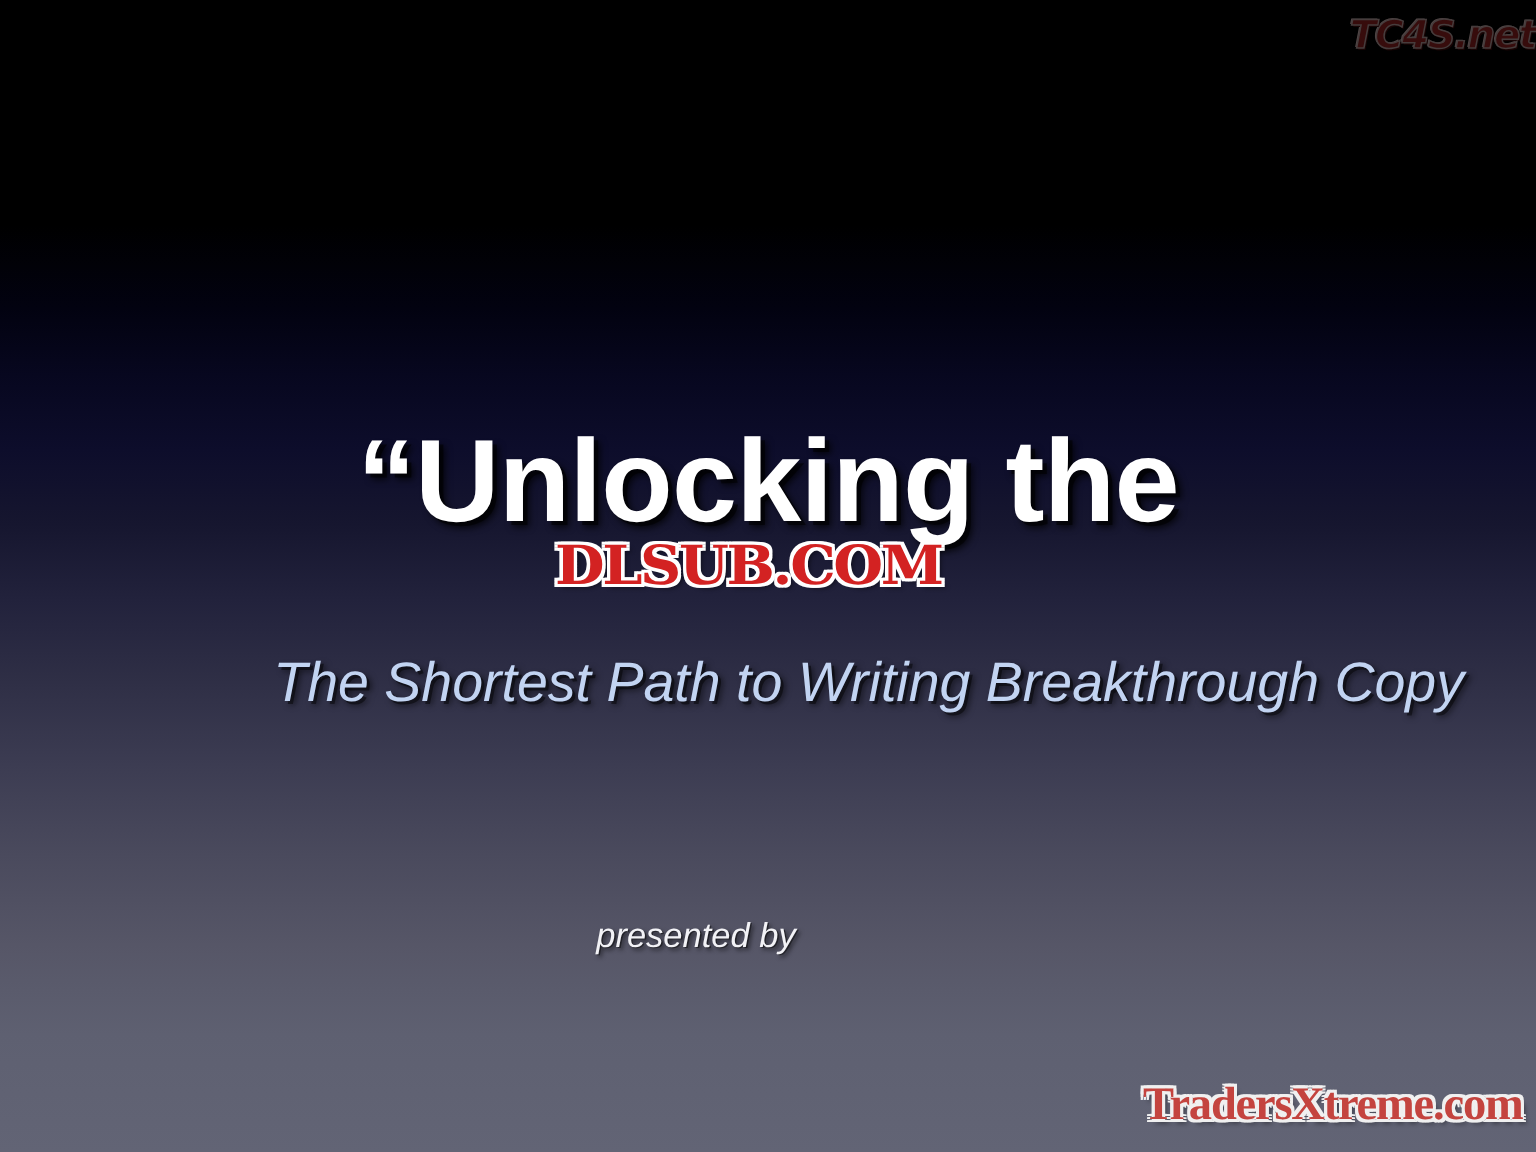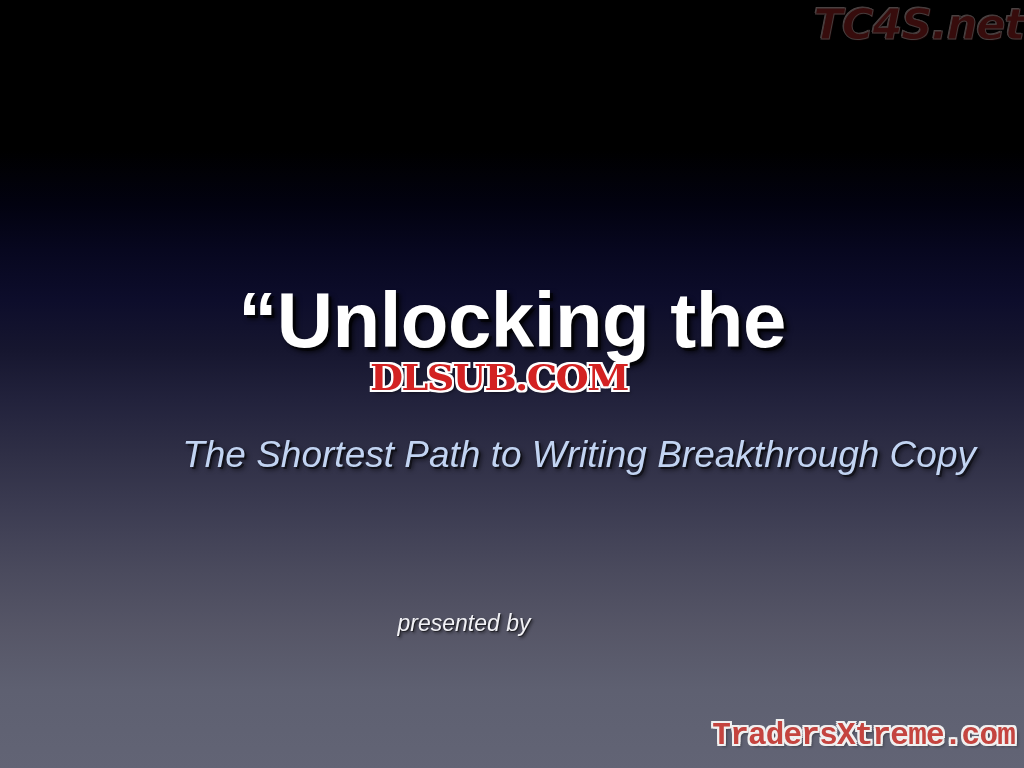--- a/index.html
+++ b/index.html
@@ -111,21 +111,21 @@
   }
 
   
   #watermark-topright {
     position: absolute;
     right: 0px;
     top: 2px;
     font-family: "DejaVu Sans", sans-serif;
     font-weight: bold;
     font-style: italic;
-    font-size: 43px;
+    font-size: 26px;
     line-height: 44px;
     letter-spacing: -1px;
     color: #3a0d0d;
     -webkit-text-stroke: 1px #4a4040;
     text-shadow:
       1px 1px 0 #1a0505,
       -1px -1px 0 #554a4a,
       2px 2px 3px rgba(0,0,0,0.9);
     white-space: nowrap;
     opacity: 0.95;
@@ -154,21 +154,21 @@
        2px  0px 0 #ffffff,
        3px  3px 3px rgba(0,0,0,0.45);
     transform: scaleX(1.06);
     transform-origin: left center;
   }
 
   #watermark-bottomright {
     position: absolute;
     right: 9px;
     bottom: 14px;
-    font-family: Liberation Mono, monospace;
+    font-family: Liberation Serif, serif;
     font-weight: bold;
     font-size: 31px;
     line-height: 36px;
     letter-spacing: -0.8px;
     color: #c4443f;
     white-space: nowrap;
     text-shadow:
       -2px -2px 0 #f0f0f0,
        2px -2px 0 #f0f0f0,
       -2px  2px 0 #f0f0f0,

